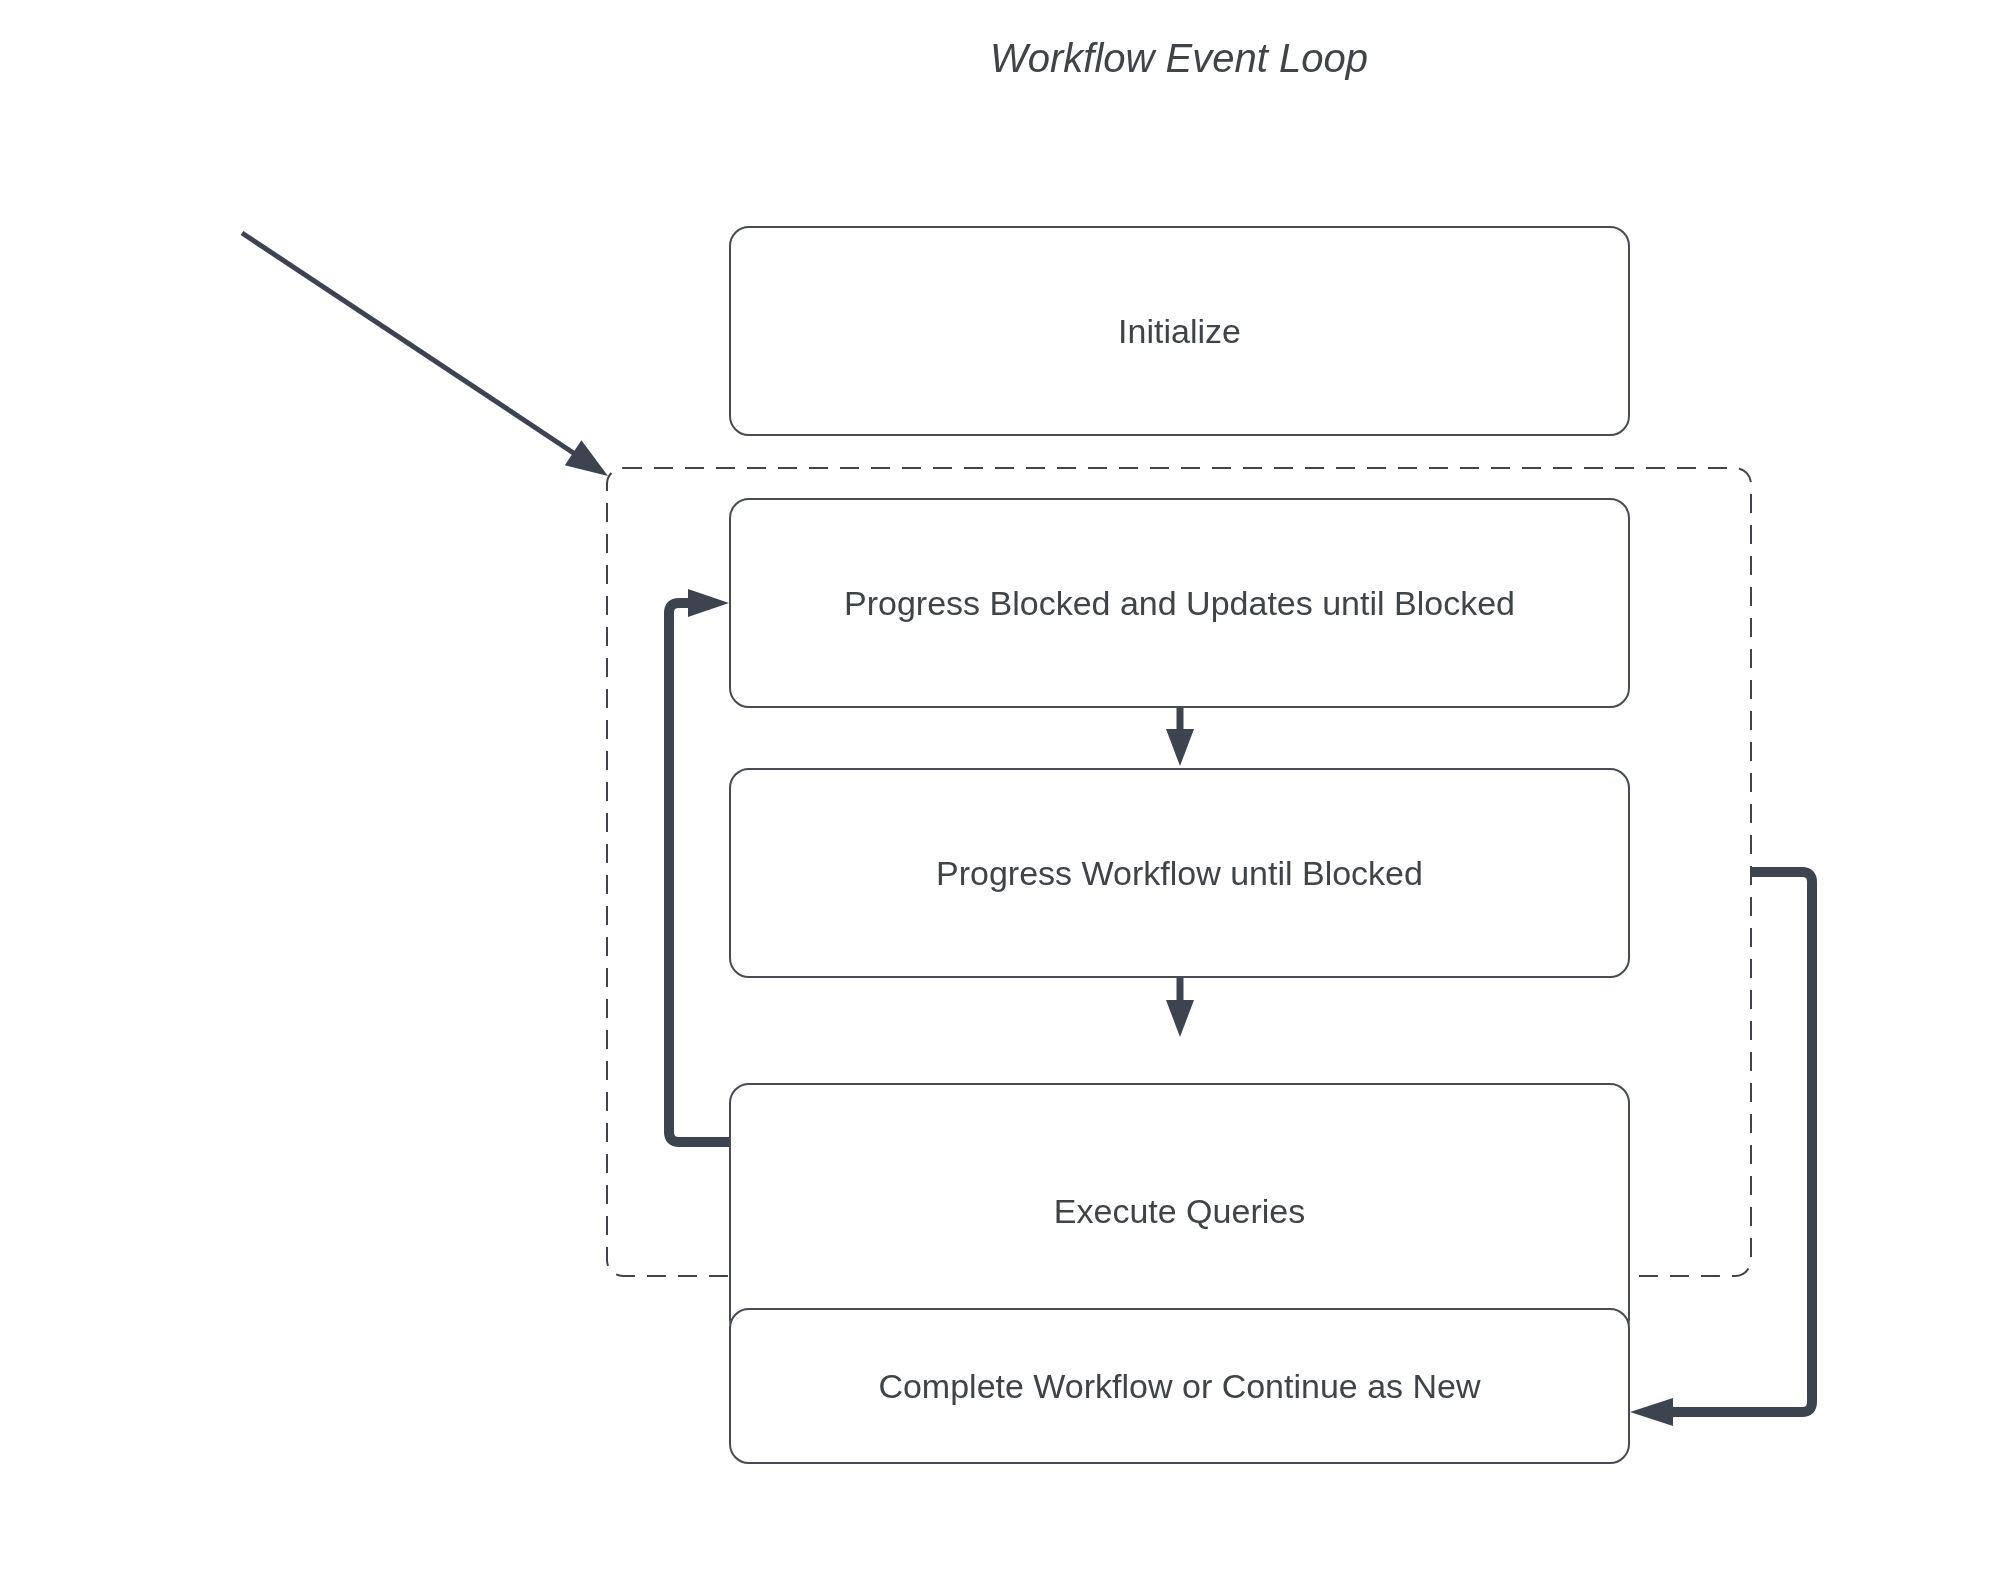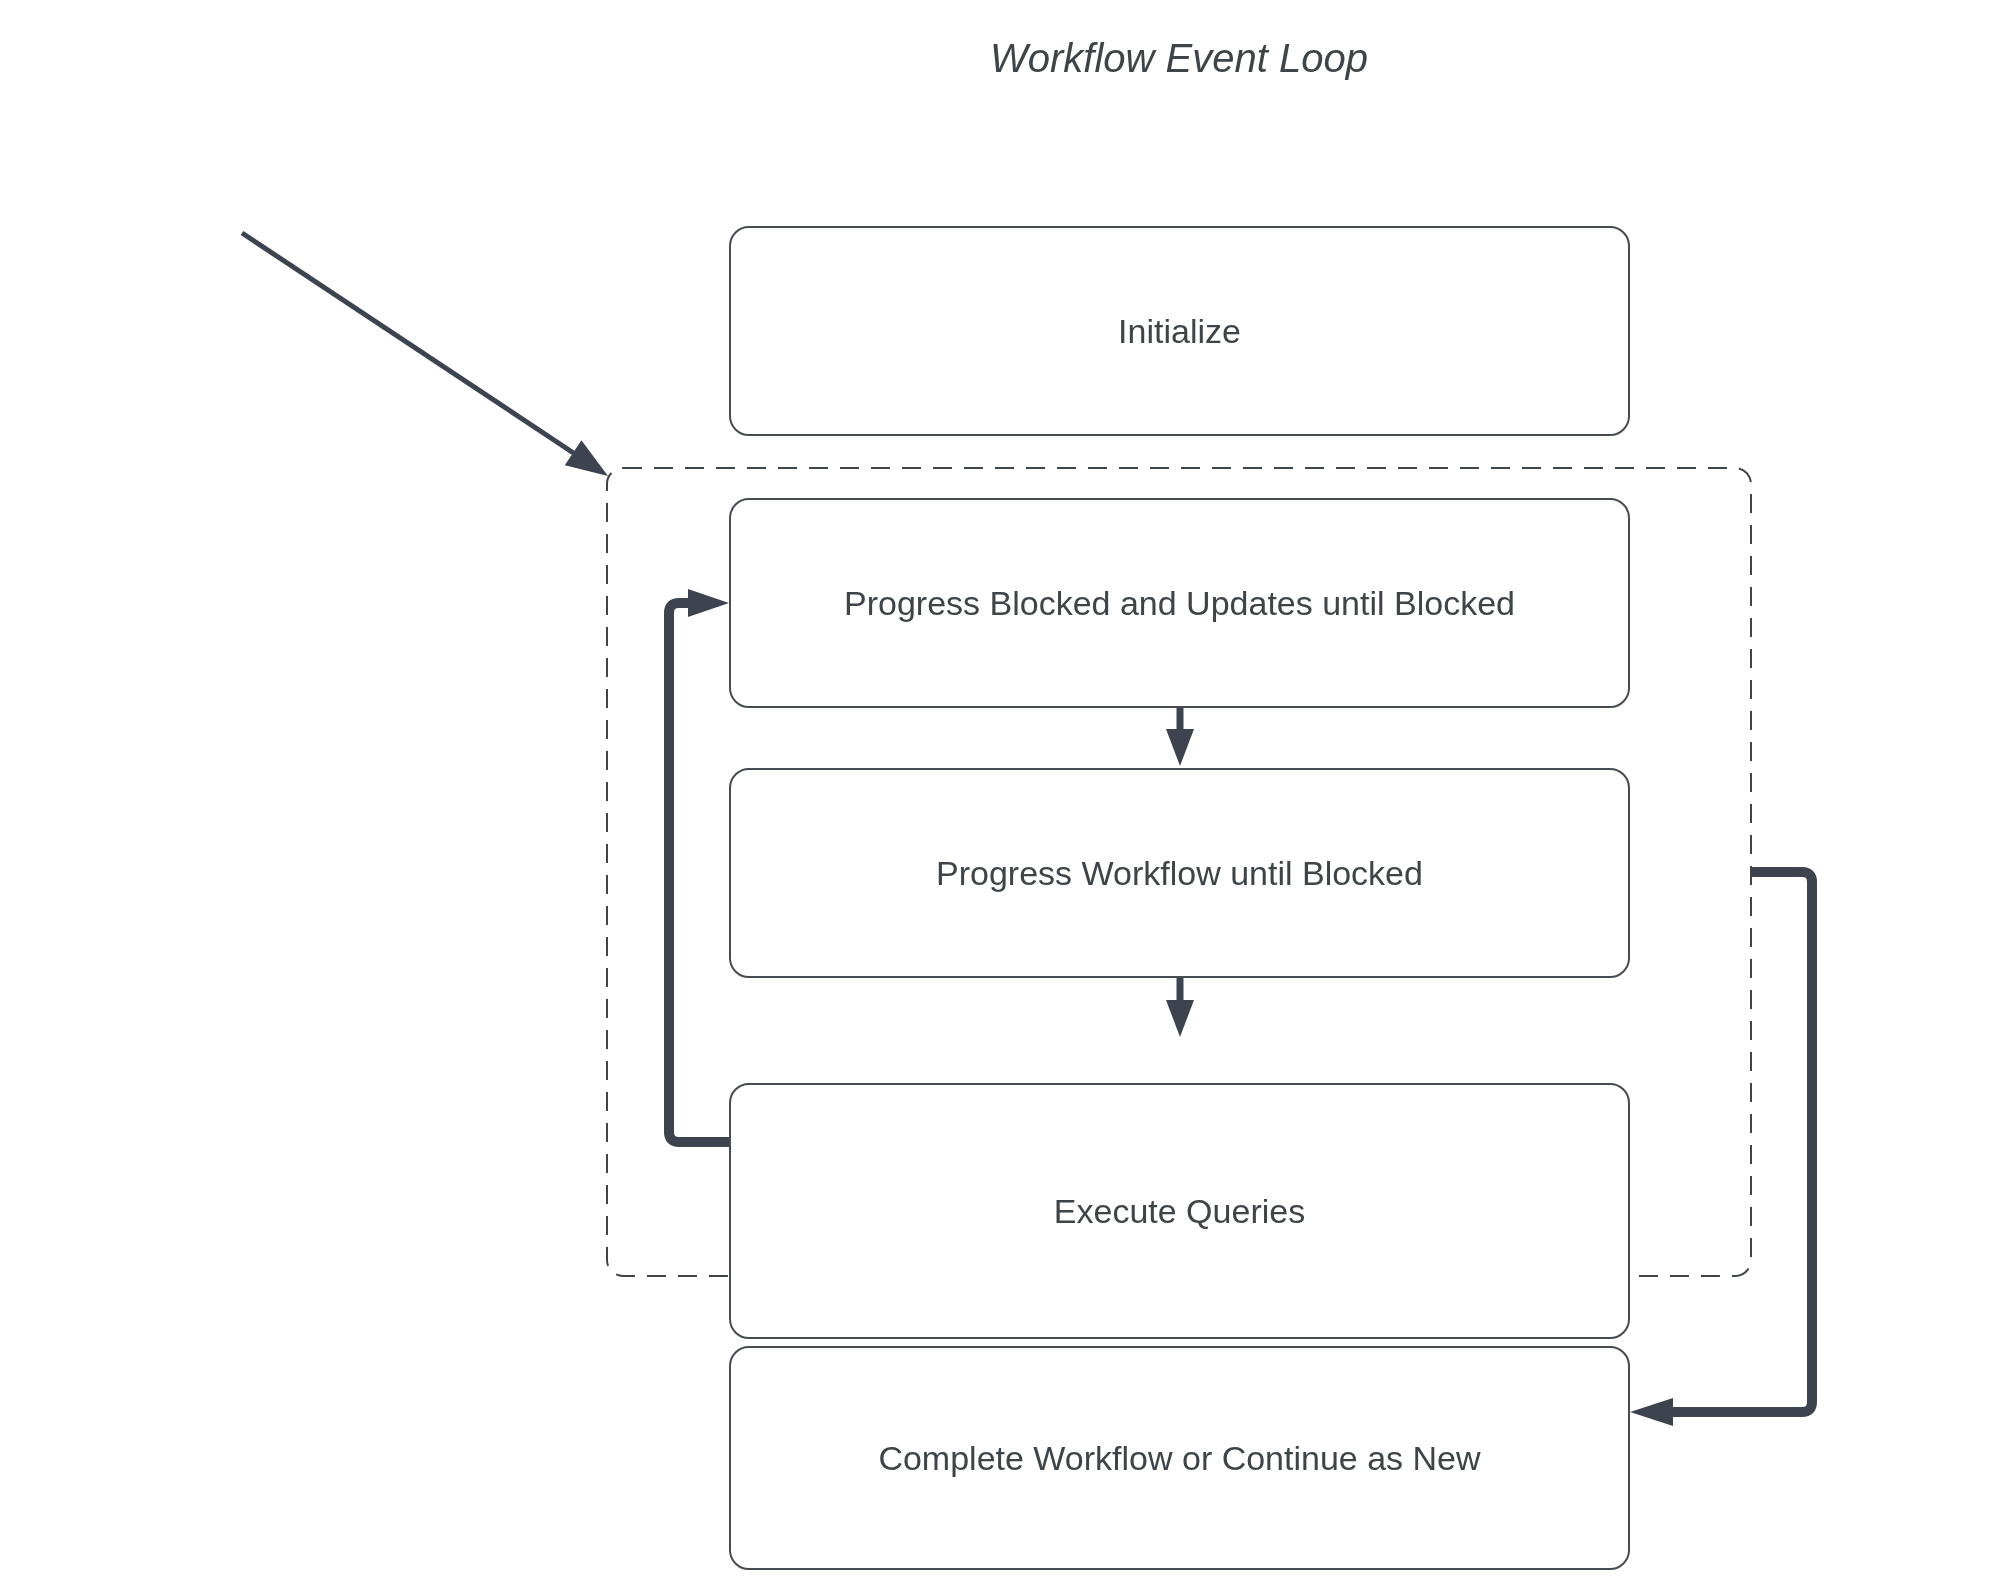--- a/index.html
+++ b/index.html
@@ -34,21 +34,21 @@
     border:2px solid var(--box-border);border-radius:20px;
     background:var(--background);
     display:flex;align-items:center;justify-content:center;
     font-size:34px;line-height:1.25;text-align:center;
     color:var(--text);padding:0 30px;
   }
   .node-initialize{left:729px;top:226px;}
   .node-progress-signals{left:729px;top:498px;}
   .node-progress-workflow{left:729px;top:768px;}
   .node-execute-queries{left:729px;top:1040px;height:256px;margin-top:43px;}
-  .node-complete{left:729px;top:1308px;height:224px;margin-top:38px;}
+  .node-complete{left:729px;top:1308px;height:156px;}
 
   .dashed-rect{fill:none;stroke:var(--dashed-border);stroke-width:2;stroke-dasharray:19 12;}
   .conn{fill:none;stroke:var(--connector);}
   .conn-thick{stroke-width:10;}
   .conn-thin{stroke-width:5;}
   .conn-shaft{stroke-width:7;}
   .arrow-head{fill:var(--connector);stroke:none;}
 </style>
 </head>
 <body>

